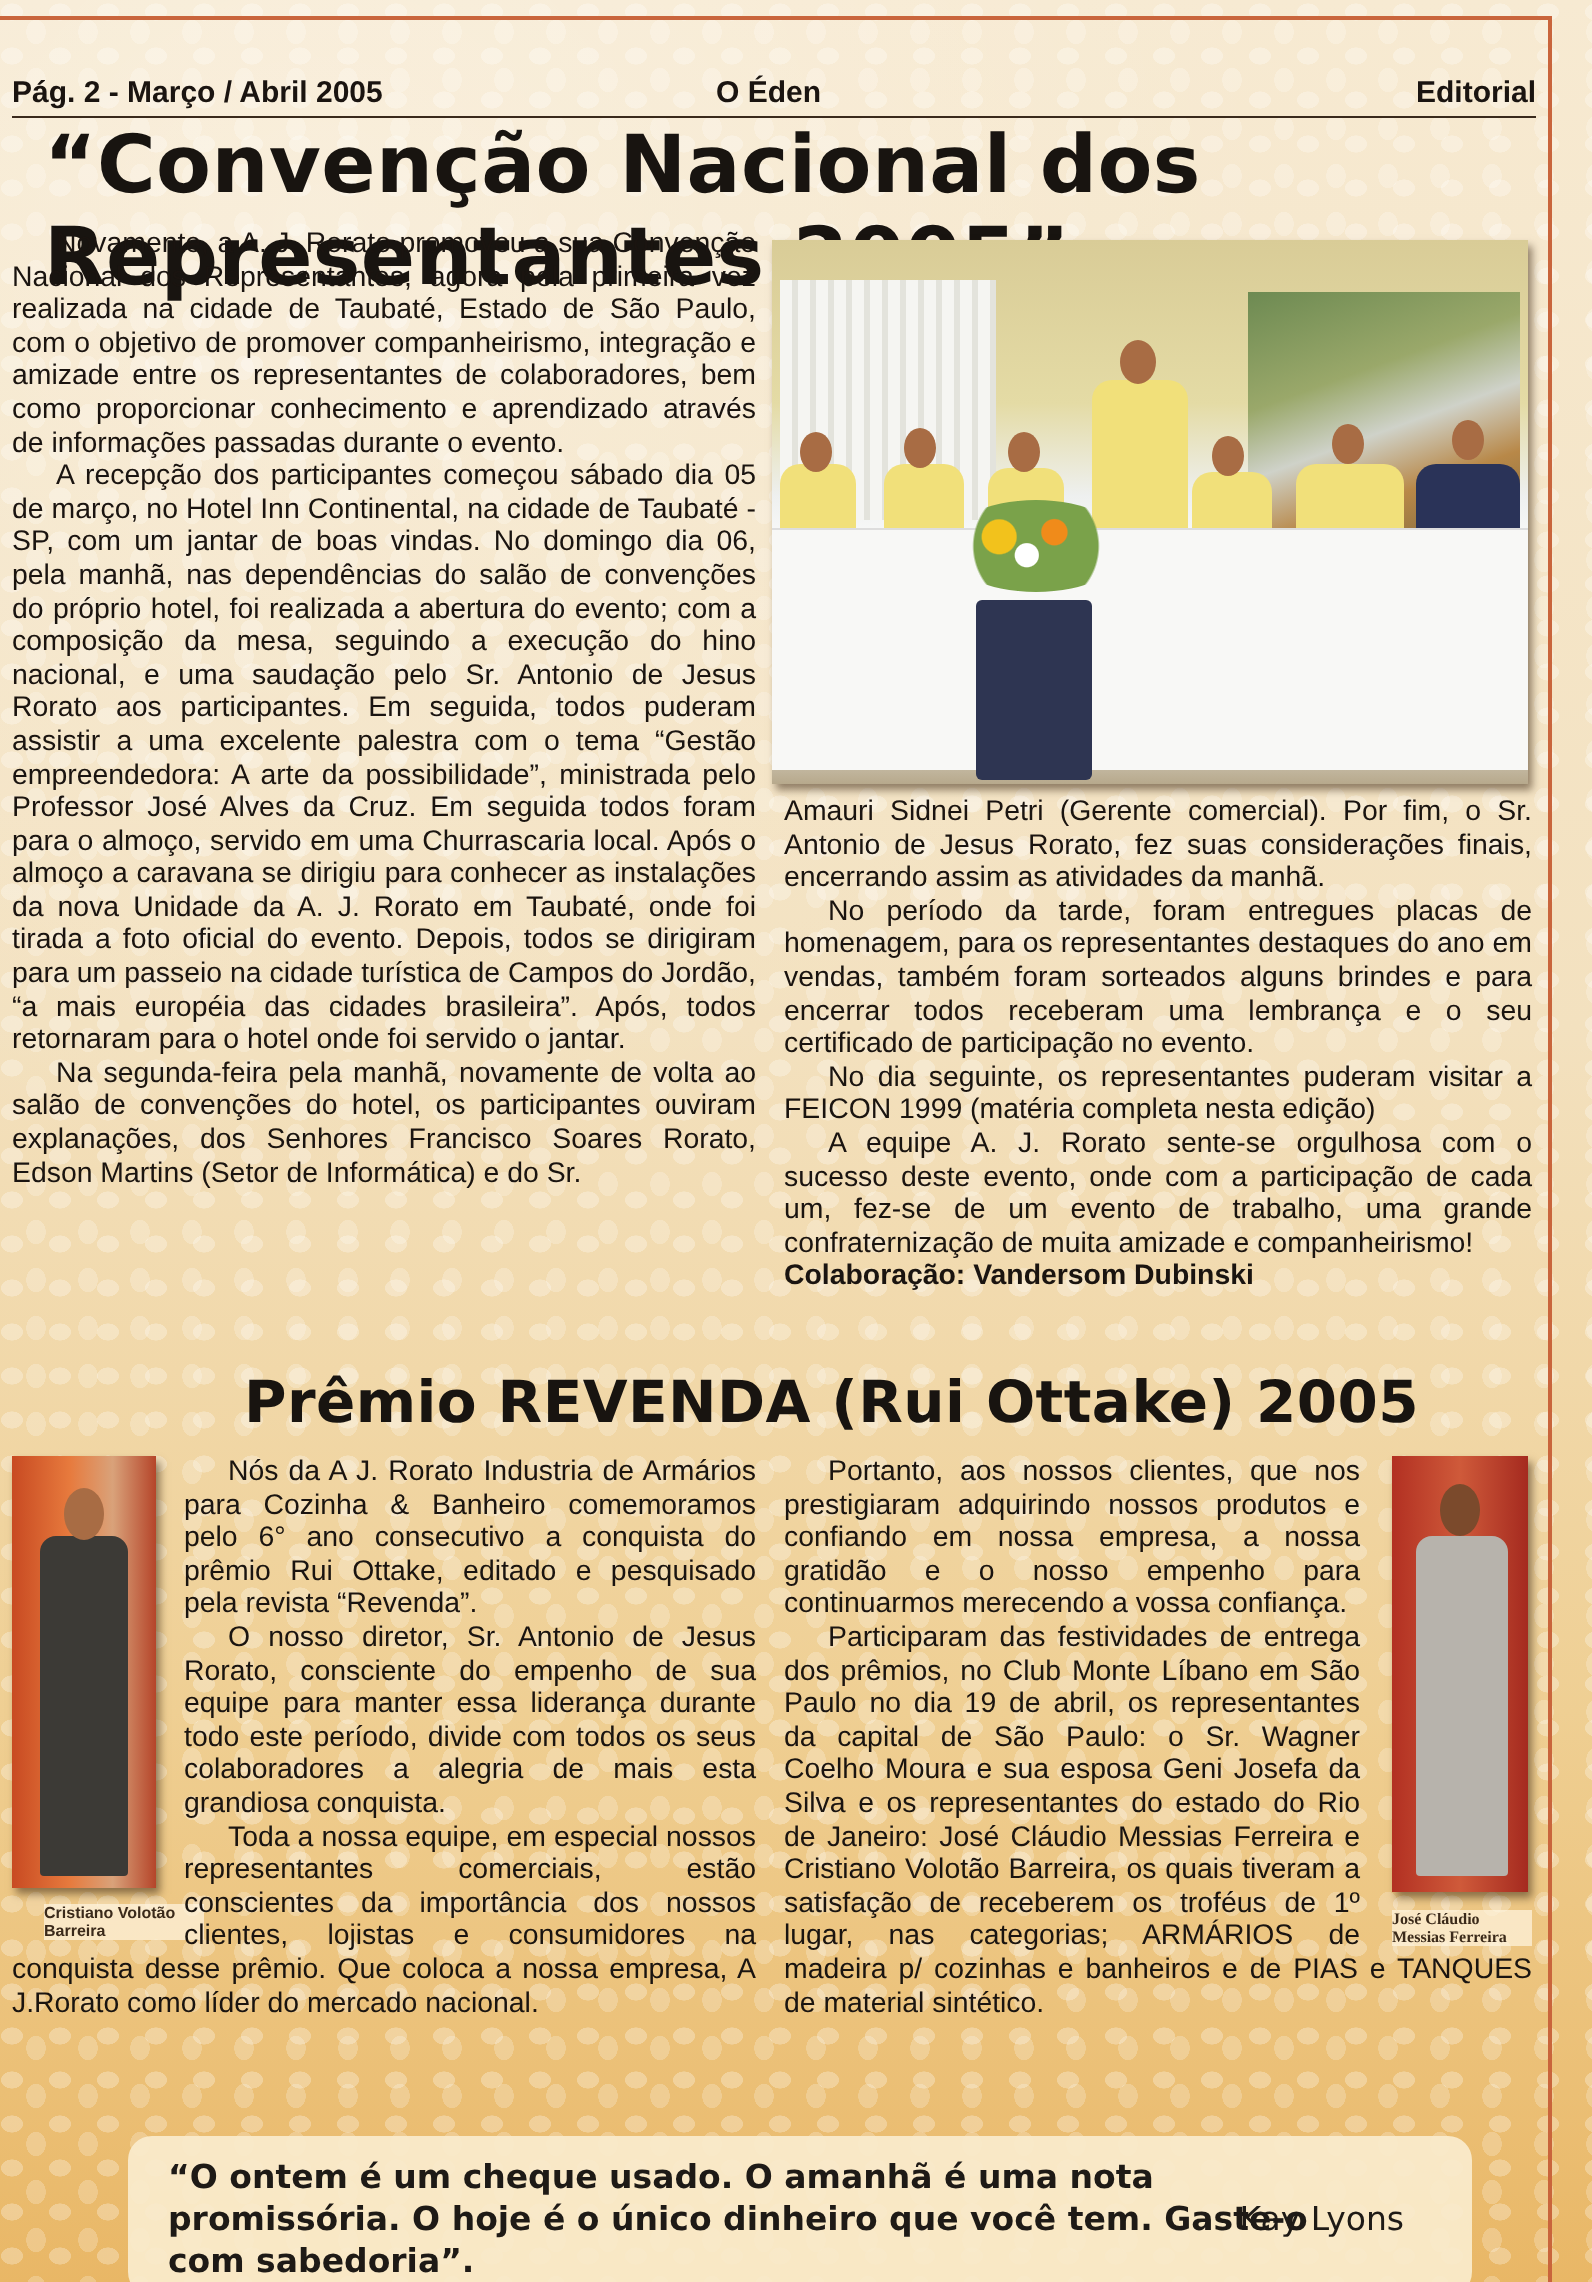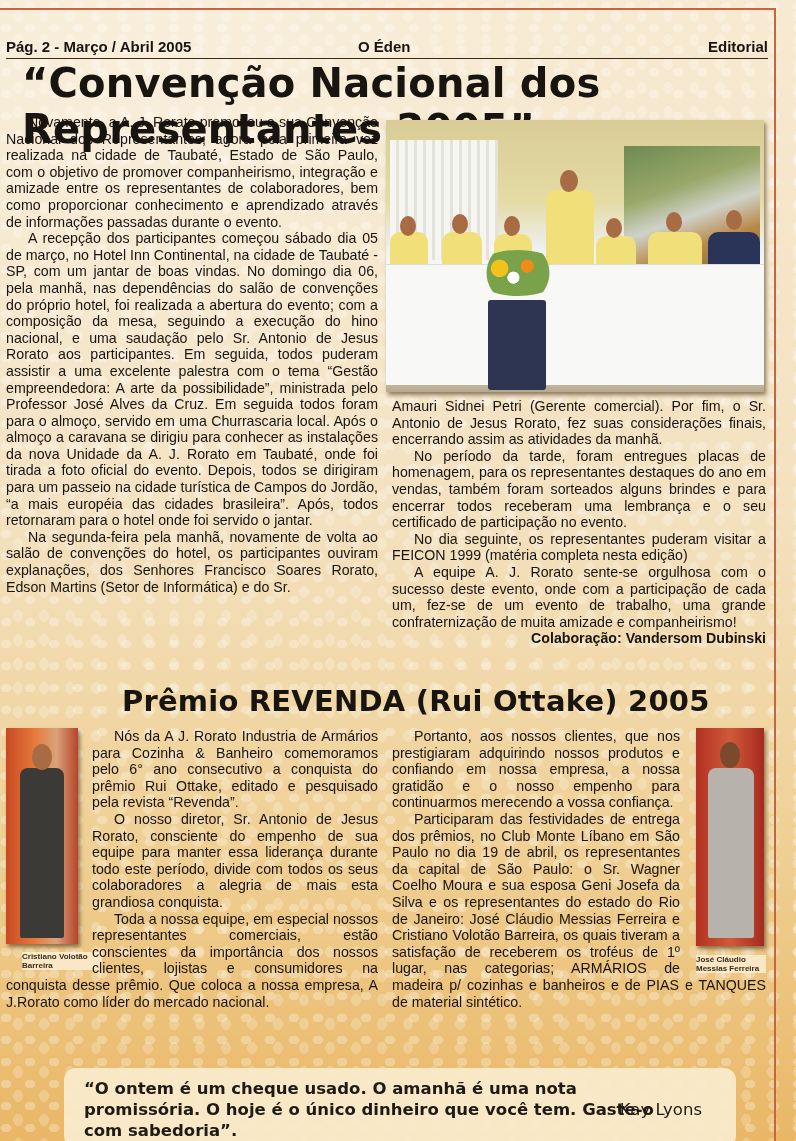--- a/index.html
+++ b/index.html
@@ -30,21 +30,21 @@
     position:absolute; font-family:"DejaVu Sans", sans-serif; font-weight:bold;
     color:#181410; letter-spacing:0.2px;
   }
   .t1 { left:22px; top:60px; font-size:40px; }
   .t2 { left:122px; top:684px; font-size:29px; }
   .col {
     position:absolute; font-size:14.2px; line-height:16.6px; text-align:justify;
   }
   .col p { margin:0; text-indent:22px; }
   .col p.noindent { text-indent:0; }
-  .credit { text-align:right; font-weight:bold; text-indent:0 !important; }
+  .credit { font-weight:bold; text-indent:0 !important; }
   .photo {
     position:absolute; box-shadow:2px 3px 4px rgba(60,40,20,0.55);
     overflow:hidden;
   }
   .photo-main { left:386px; top:120px; width:378px; height:272px;
     background:linear-gradient(180deg,#d9cc97 0%,#e4dba5 30%,#eef0ef 47%,#ffffff 60%,#f2f2f2 85%,#b7a98c 100%); }
   .curtain { position:absolute; left:4px; top:20px; width:108px; height:120px;
     background:repeating-linear-gradient(90deg,#f5f5f2 0 6px,#e3e3dc 6px 9px); }
   .banner { position:absolute; left:238px; top:26px; width:136px; height:122px;
     background:linear-gradient(160deg,#6d8a52 0%,#9aa86a 35%,#cfd2c9 55%,#b88848 75%,#7e6a3e 100%); }
@@ -136,21 +136,21 @@
   <div style="float:left;width:86px;height:240px;"></div>
   <p>Nós da A J. Rorato Industria de Armários para Cozinha &amp; Banheiro comemoramos pelo 6° ano consecutivo a conquista do prêmio Rui Ottake, editado e pesquisado pela revista “Revenda”.</p>
   <p>O nosso diretor, Sr. Antonio de Jesus Rorato, consciente do empenho de sua equipe para manter essa liderança durante todo este período, divide com todos os seus colaboradores a alegria de mais esta grandiosa conquista.</p>
   <p>Toda a nossa equipe, em especial nossos representantes comerciais, estão conscientes da importância dos nossos clientes, lojistas e consumidores na conquista desse prêmio. Que coloca a nossa empresa, A J.Rorato como líder do mercado nacional.</p>
 </div>
 
 <div class="photo photo-right">
   <div class="suit" style="left:12px;top:40px;width:46px;height:170px;background:#b7b3ac;"></div>
   <div class="head" style="left:24px;top:14px;width:20px;height:26px;background:#7b4a2c;"></div>
 </div>
-<div class="caption" style="left:696px;top:955px;width:70px;">José Cláudio Messias Ferreira</div>
+<div class="caption" style="left:696px;top:955px;width:70px;font-family:Liberation Serif, serif;">José Cláudio Messias Ferreira</div>
 
 <div class="col" style="left:392px; top:728px; width:374px;">
   <div style="float:right;width:86px;height:240px;"></div>
   <p>Portanto, aos nossos clientes, que nos prestigiaram adquirindo nossos produtos e confiando em nossa empresa, a nossa gratidão e o nosso empenho para continuarmos merecendo a vossa confiança.</p>
   <p>Participaram das festividades de entrega dos prêmios, no Club Monte Líbano em São Paulo no dia 19 de abril, os representantes da capital de São Paulo: o Sr. Wagner Coelho Moura e sua esposa Geni Josefa da Silva e os representantes do estado do Rio de Janeiro: José Cláudio Messias Ferreira e Cristiano Volotão Barreira, os quais tiveram a satisfação de receberem os troféus de 1º lugar, nas categorias; ARMÁRIOS de madeira  p/ cozinhas e banheiros e de PIAS e TANQUES de material sintético.</p>
 </div>
 
 <div class="quote-box">
   <span style="display:block;width:600px;font-weight:bold;">“O ontem é um cheque usado. O amanhã é uma nota promissória. O hoje é o único dinheiro que você tem. Gaste-o com sabedoria”.</span>
   <span class="quote-author">Kay Lyons</span>

